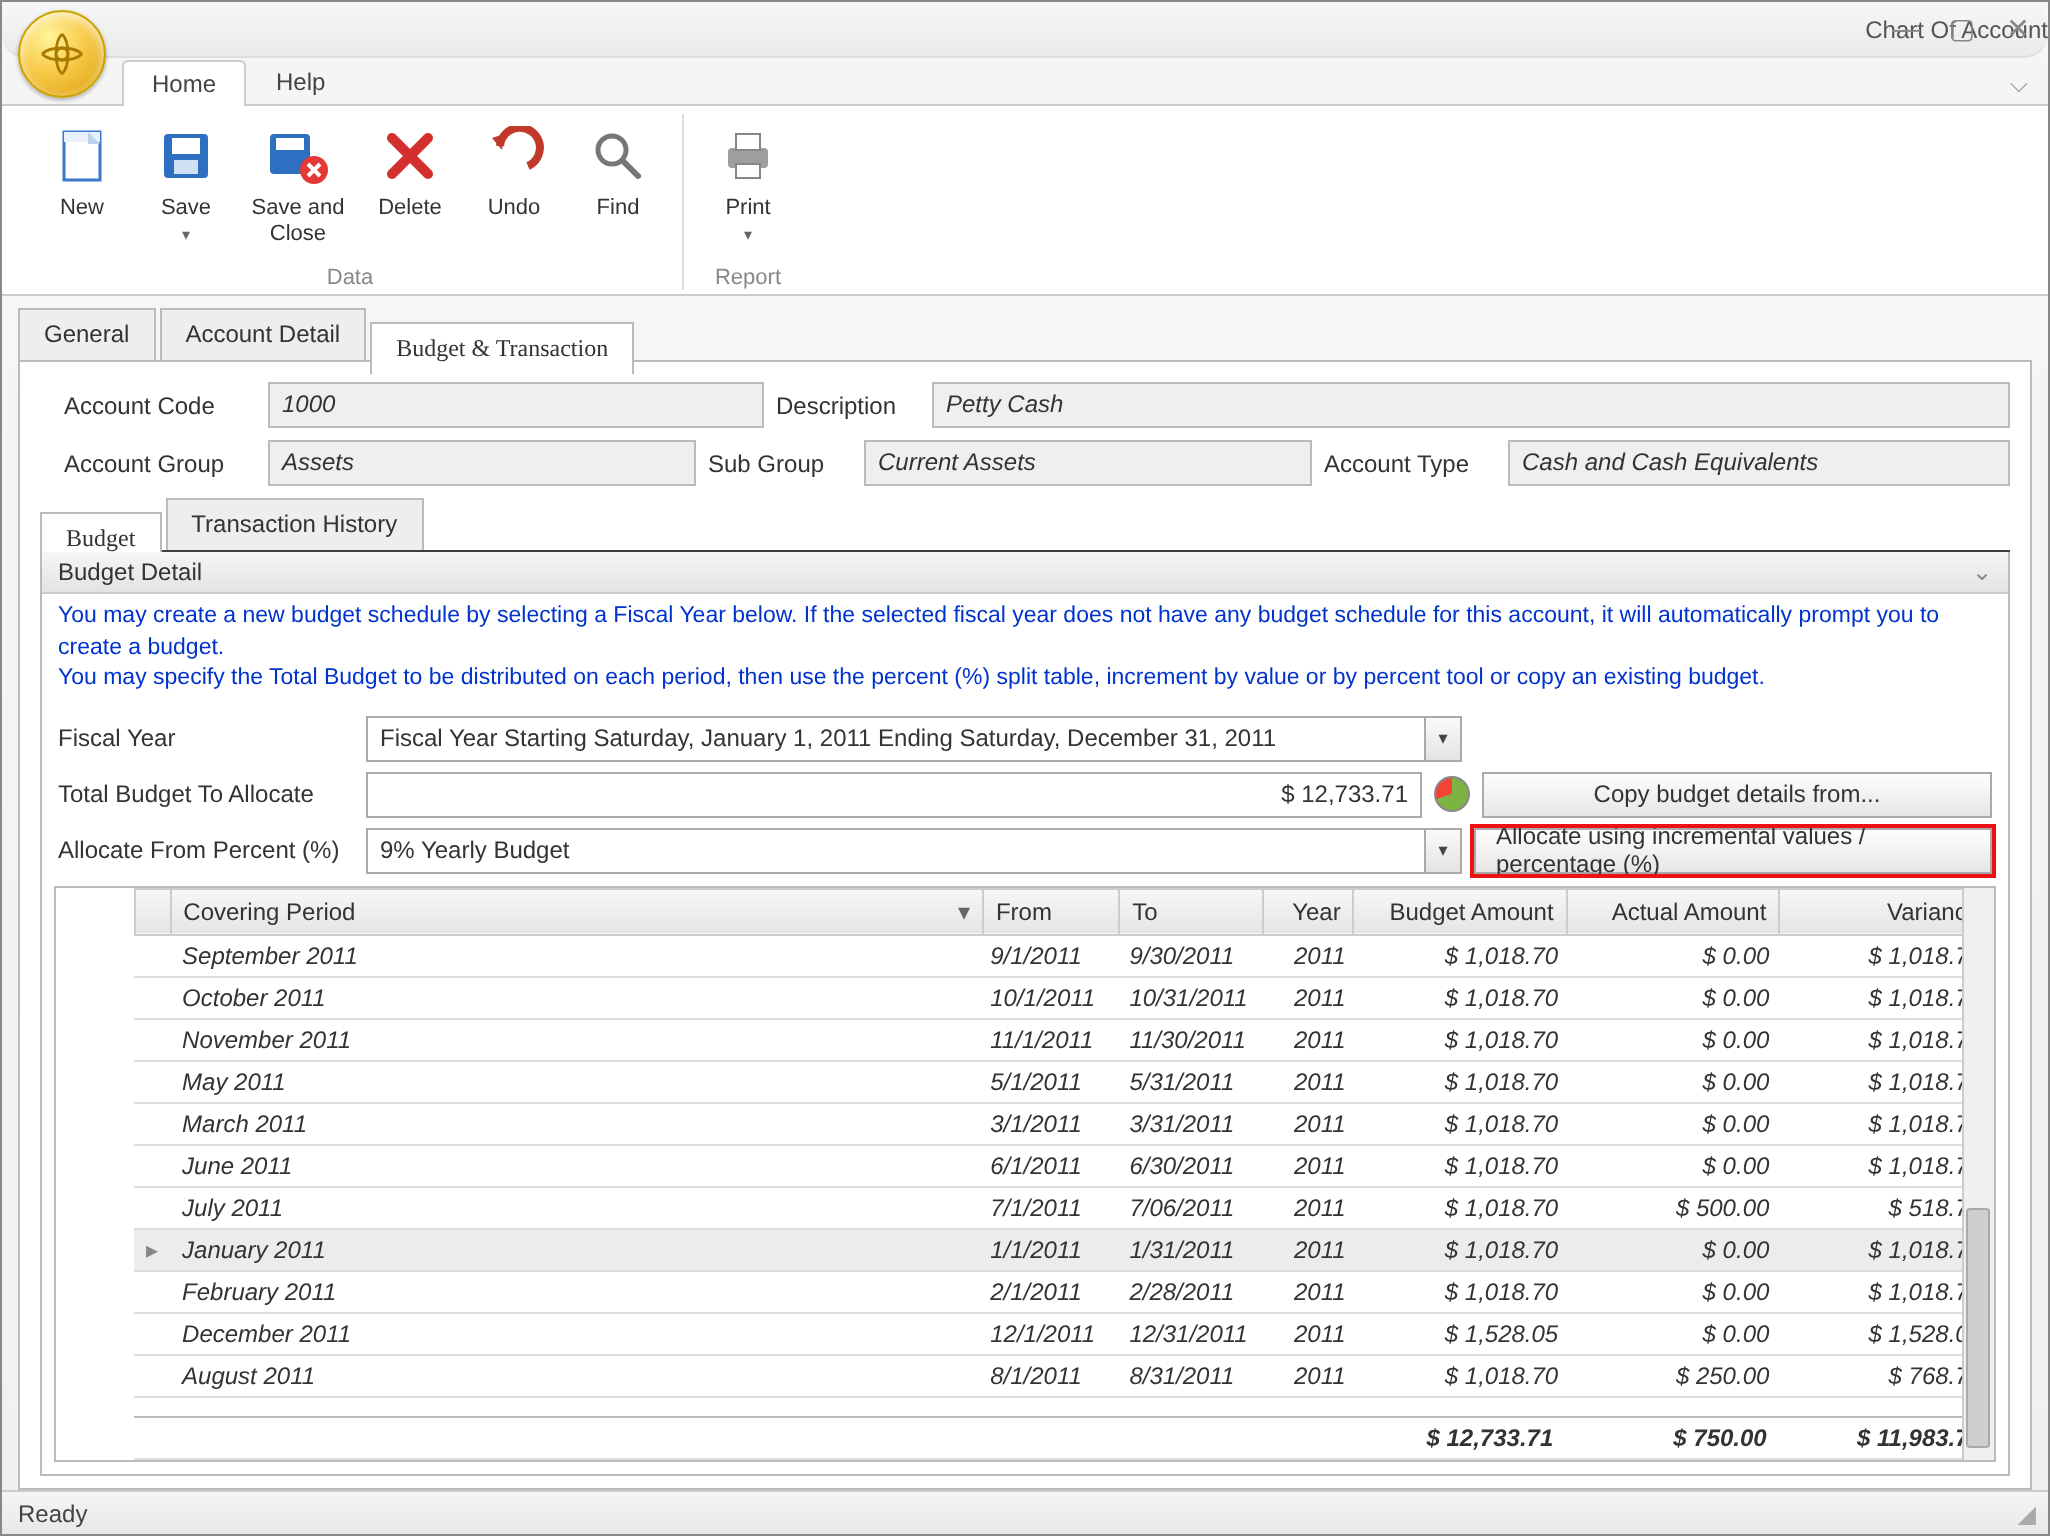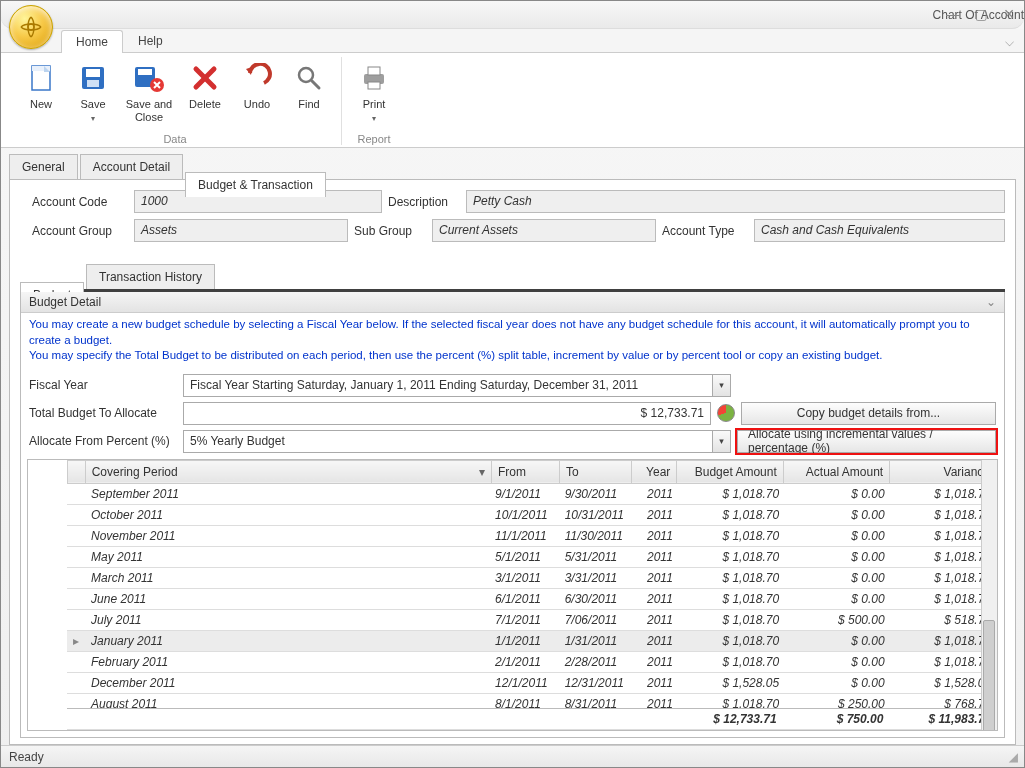--- a/index.html
+++ b/index.html
@@ -20,28 +20,28 @@
 .ribbon-group:last-child { border-right: none; }
 .ribbon-row { display: flex; }
 .ribbon-btn { display: flex; flex-direction: column; align-items: center; justify-content: flex-start; width: 52px; height: 74px; padding: 4px 2px; cursor: pointer; border: 1px solid transparent; }
 .ribbon-btn .ico { width: 32px; height: 32px; display: flex; align-items: center; justify-content: center; }
 .ribbon-btn .lbl { font-size: 11px; text-align: center; margin-top: 4px; line-height: 1.15; color: #333; }
 .ribbon-btn .caret { font-size: 8px; color: #666; }
 .ribbon-group-label { font-size: 11px; color: #888; margin-top: 2px; }
 .content { flex: 1; padding: 6px 8px 0 8px; display: flex; flex-direction: column; overflow: hidden; }
 .tabstrip { display: flex; border-bottom: 1px solid #bbb; }
 .tab { padding: 5px 12px; border: 1px solid #bbb; border-bottom: none; background: #eee; margin-right: 2px; cursor: pointer; font-size: 12px; color: #333; }
-.tab.active { background: #fff; position: relative; top: 18px; }
+.tab.active { background: #fff; position: relative; top: 7px; font-family: Liberation Serif, serif; }
 .panel { border: 1px solid #bbb; border-top: none; padding: 10px 10px 6px 10px; background: #fff; flex: 1; display: flex; flex-direction: column; overflow: hidden; }
 .formrow { display: flex; align-items: center; margin-bottom: 6px; gap: 6px; }
 .formrow label { display: inline-block; font-size: 12px; color: #333; }
 .lbl-w1 { width: 96px; margin-left: 12px; }
 .lbl-w2 { width: 72px; }
 .txt { border: 1px solid #bbb; background: #efefef; padding: 3px 6px; font-size: 12px; font-style: italic; color: #333; height: 23px; }
-.subtabs { display: flex; border-bottom: 3px solid #404040; margin-top: 16px; }
+.subtabs { display: flex; border-bottom: 1px solid #404040; margin-top: 0; }
 .budget-area { border: 1px solid #bbb; border-top: none; flex: 1; display: flex; flex-direction: column; overflow: hidden; position: relative; }
 .section-header { background: linear-gradient(#f5f5f5, #e3e3e3); border-bottom: 1px solid #ccc; padding: 3px 8px; font-size: 12px; color: #333; display: flex; justify-content: space-between; align-items: center; }
 .section-header .chev { color: #888; font-size: 12px; }
 .helptext { padding: 4px 8px; font-size: 11.5px; color: #0033cc; line-height: 1.35; }
 .controls { padding: 6px 8px; display: flex; flex-direction: column; gap: 5px; }
 .ctrlrow { display: flex; align-items: center; gap: 6px; }
 .ctrlrow .clbl { width: 148px; font-size: 12px; }
 .combo { border: 1px solid #aaa; display: flex; align-items: center; height: 23px; background: #fff; }
 .combo .cval { flex: 1; padding: 0 6px; font-size: 12px; }
 .combo .cbtn { width: 18px; height: 100%; border-left: 1px solid #aaa; background: linear-gradient(#fafafa,#e3e3e3); display: flex; align-items: center; justify-content: center; font-size: 9px; color: #444; cursor: pointer; }
@@ -228,21 +228,21 @@
             <span class="clbl">Total Budget To Allocate</span>
             <div class="numbox" style="width:528px">
               <span class="nval">$ 12,733.71</span>
             </div>
             <span class="pieico"></span>
             <div class="btn" style="flex:1">Copy budget details from...</div>
           </div>
           <div class="ctrlrow">
             <span class="clbl">Allocate From Percent (%)</span>
             <div class="combo" style="width:548px">
-              <span class="cval">5% Yearly Budget</span>
+              <span class="cval">9% Yearly Budget</span>
               <span class="cbtn">▾</span>
             </div>
             <div class="btn hl" style="flex:1">Allocate using incremental values / percentage (%)</div>
           </div>
         </div>
 
         <div class="grid-wrap">
           <table class="grid">
             <thead>
               <tr>

